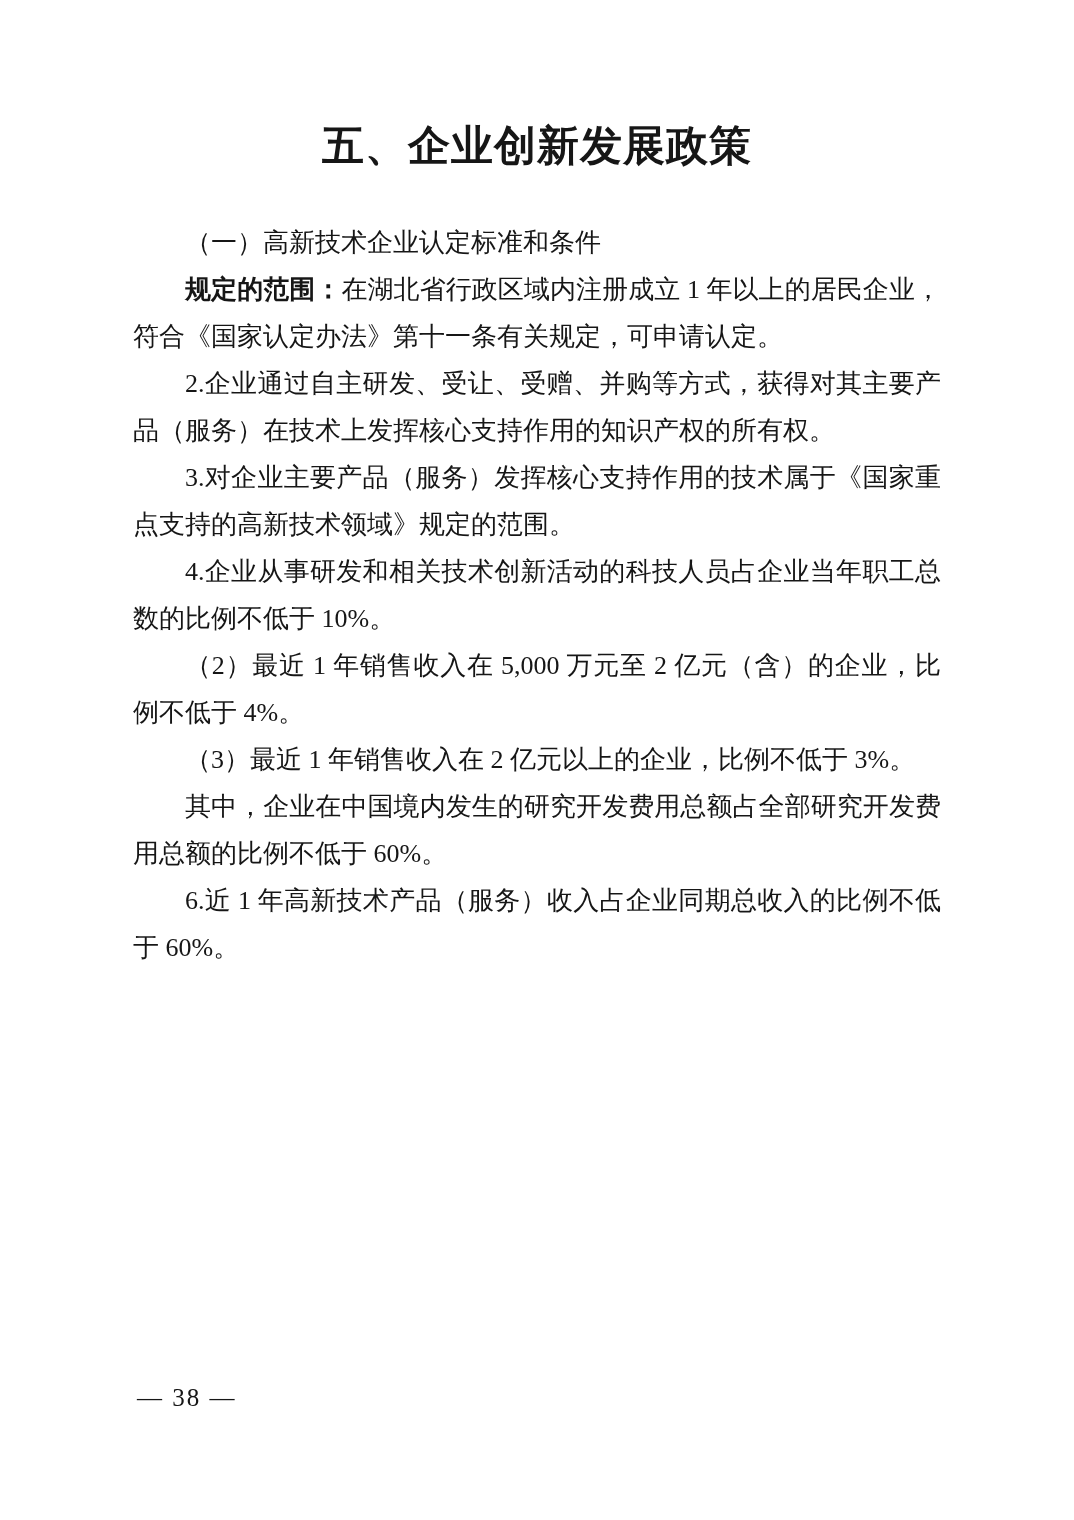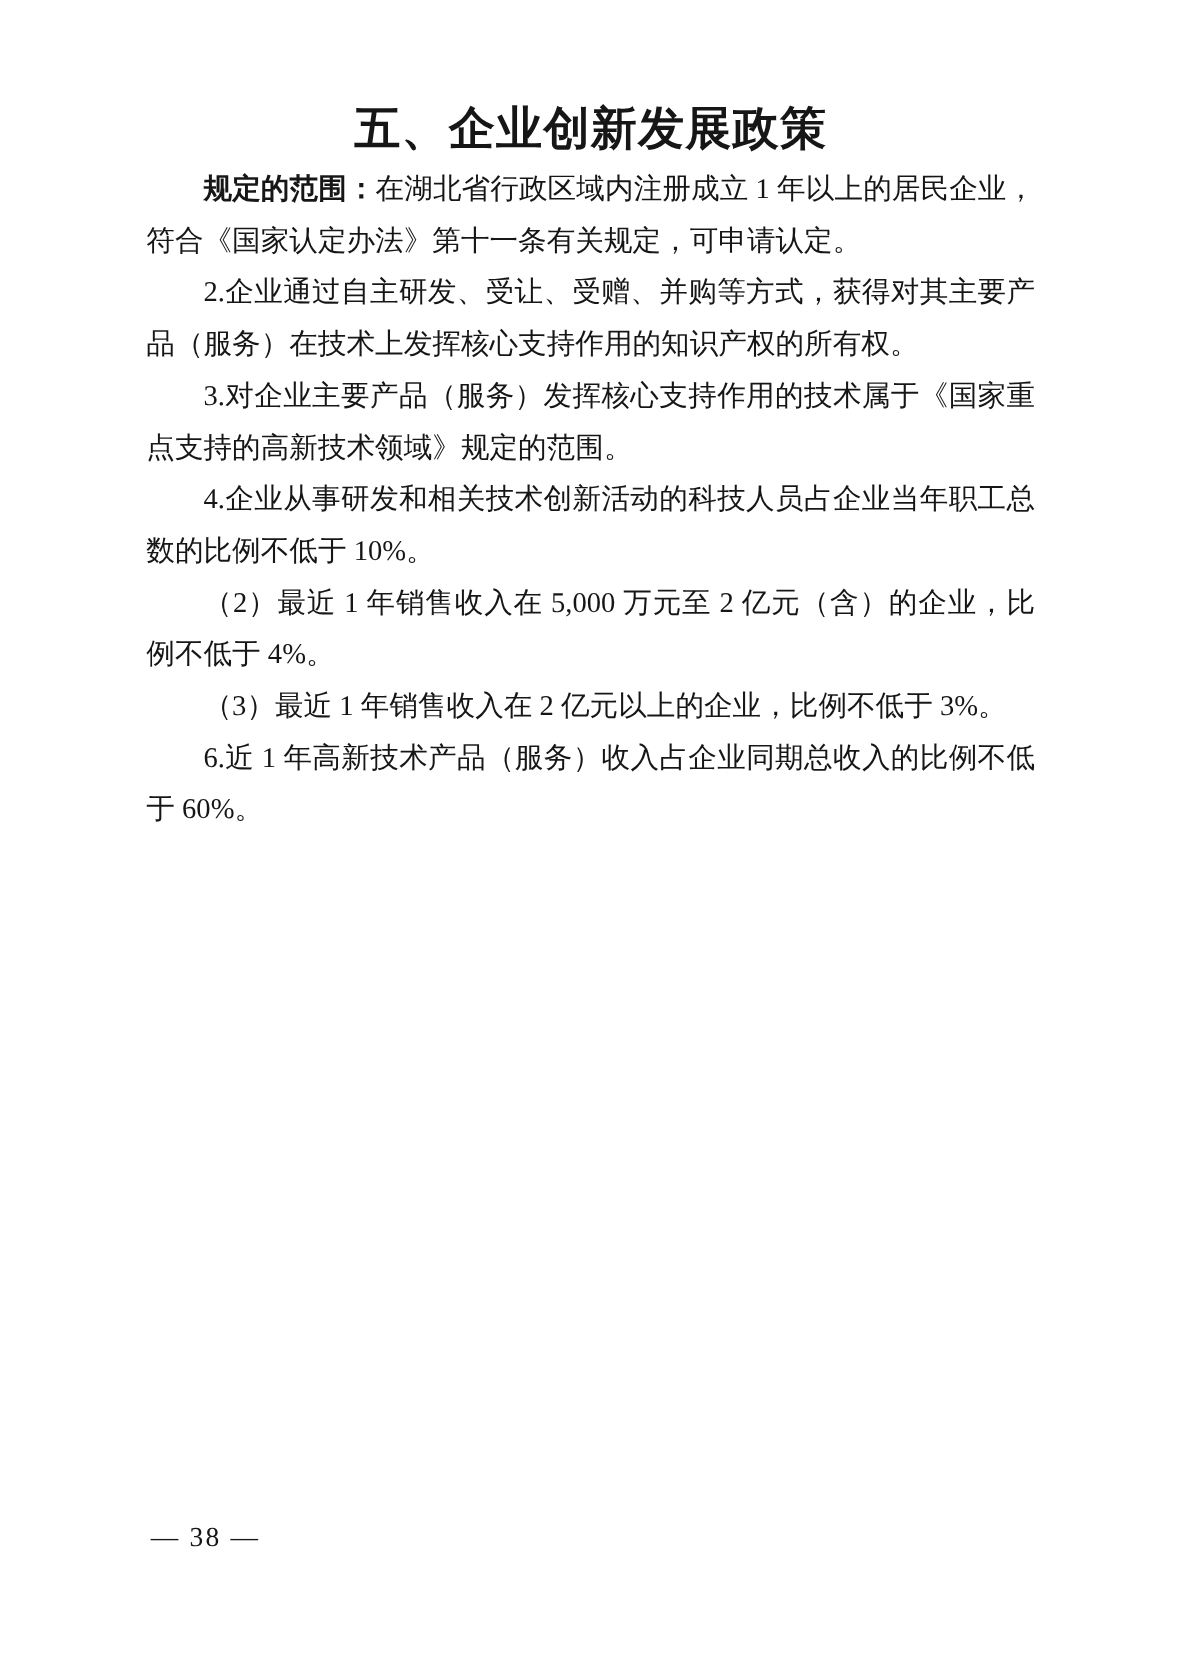--- a/index.html
+++ b/index.html
@@ -13,21 +13,21 @@
     color: #161616;
     font-family: "Liberation Serif", "DejaVu Serif", serif;
     position: relative;
     overflow: hidden;
   }
   .page {
     position: absolute;
     left: 133px;
     top: 0;
     width: 808px;
-    padding-top: 88px;
+    padding-top: 116px;
     font-family: Liberation Serif, serif;
   }
   .title {
     margin: 0;
     font-size: 42px;
     line-height: 60px;
     font-weight: bold;
     text-align: center;
     letter-spacing: 1px;
   }
@@ -57,26 +57,28 @@
     line-height: 34px;
     letter-spacing: 2px;
   }
 </style>
 </head>
 <body>
 
 <div class="page">
   <h1 class="title">五、企业创新发展政策</h1>
 
+  <p class="subheading">（一）高新技术企业认定标准和条件</p>
 
   <p class="para"><strong class="label">规定的范围：</strong><span>在湖北省行政区域内注册成立 1 年以上的居民企业，符合《国家认定办法》第十一条有关规定，可申请认定。</span></p>
 
   <p class="para">2.企业通过自主研发、受让、受赠、并购等方式，获得对其主要产品（服务）在技术上发挥核心支持作用的知识产权的所有权。</p>
   <p class="para">3.对企业主要产品（服务）发挥核心支持作用的技术属于《国家重点支持的高新技术领域》规定的范围。</p>
   <p class="para">4.企业从事研发和相关技术创新活动的科技人员占企业当年职工总数的比例不低于 10%。</p>
   <p class="para">（2）最近 1 年销售收入在 5,000 万元至 2 亿元（含）的企业，比例不低于 4%。</p>
   <p class="para">（3）最近 1 年销售收入在 2 亿元以上的企业，比例不低于 3%。</p>
+  <p class="para">其中，企业在中国境内发生的研究开发费用总额占全部研究开发费用总额的比例不低于 60%。</p>
   <p class="para">6.近 1 年高新技术产品（服务）收入占企业同期总收入的比例不低于 60%。</p>
 </div>
 
 <div class="footer">
   <span>— 38 —</span>
 </div>
 
 </body></html>

